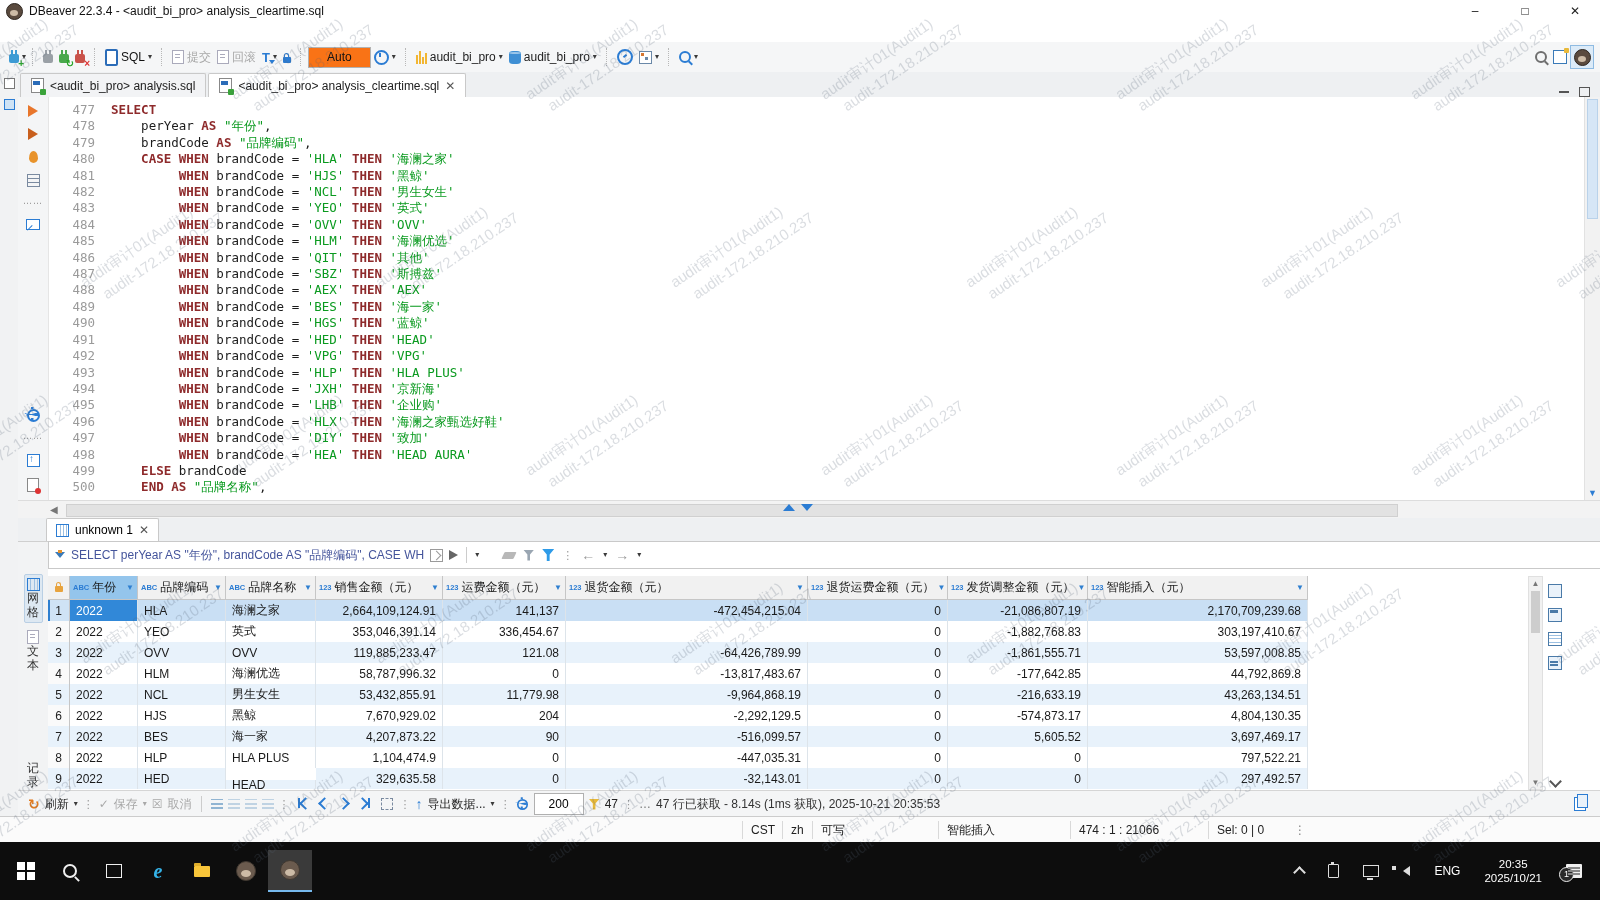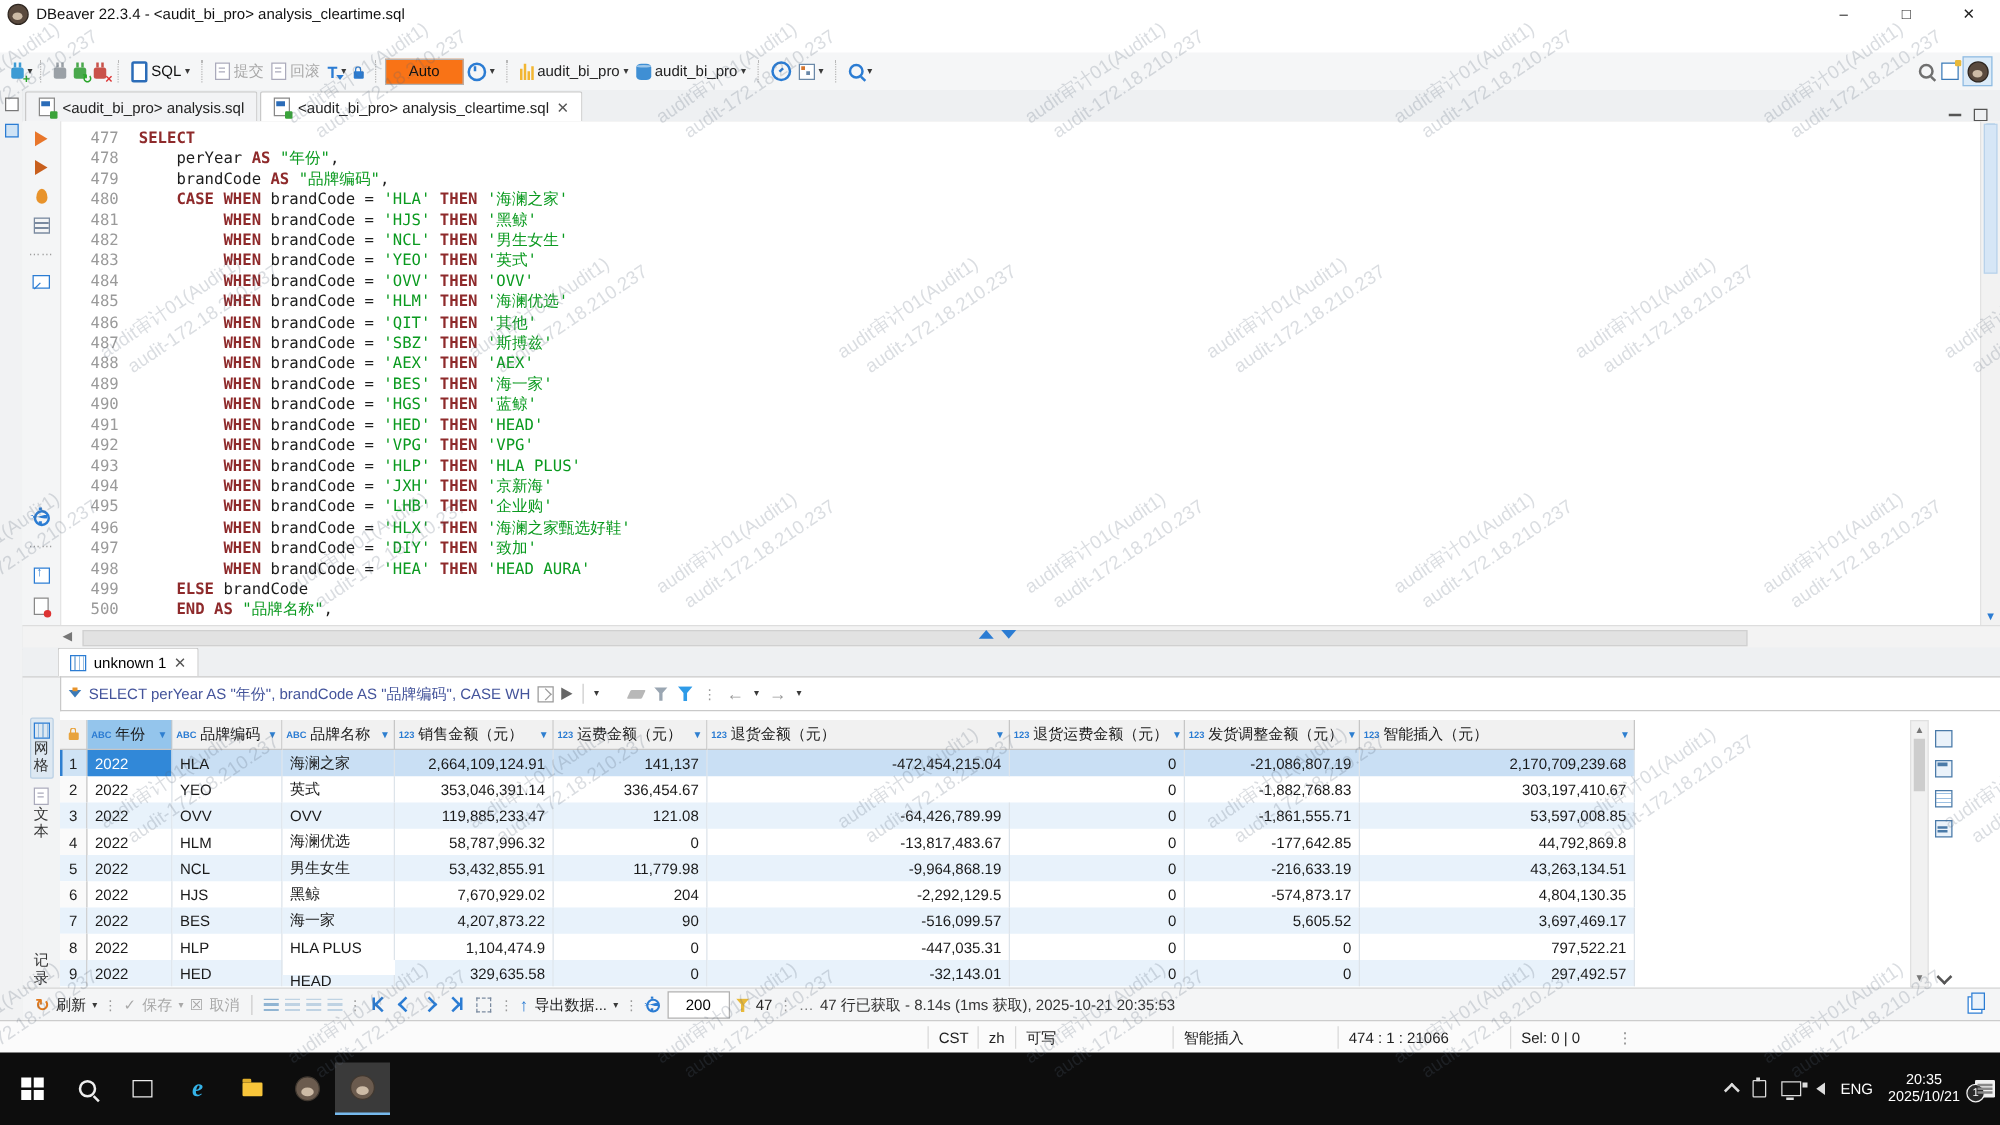--- a/index.html
+++ b/index.html
@@ -176,21 +176,21 @@
   .win-logo{display:grid;grid-template-columns:8px 8px;grid-template-rows:8px 8px;gap:1.5px;}
   .win-logo i{background:#fff;display:block;}
   .tk-search{width:10px;height:10px;border:2px solid #eee;border-radius:50%;position:relative;}
   .tk-search::after{content:"";position:absolute;right:-5px;bottom:-4px;width:6px;height:2px;background:#eee;transform:rotate(45deg);}
   .tk-view{width:14px;height:12px;border:1.5px solid #eee;position:relative;background:transparent;}
   .tk-ie{color:#35b3e8;font-size:20px;font-style:italic;font-weight:bold;font-family:"Liberation Serif",serif;line-height:1;}
   .tk-folder{width:16px;height:11px;background:#f8c53a;border-radius:1px;position:relative;}
   .tk-folder::before{content:"";position:absolute;left:0;top:-3px;width:7px;height:3px;background:#e0ae2b;border-radius:1px 1px 0 0;}
   .tk-beaver{width:18px;height:18px;border-radius:50%;background:#6b5b4e;border:1px solid #403830;position:relative;}
   .tk-beaver::after{content:"";position:absolute;left:4px;top:8px;width:10px;height:7px;border-radius:50%;background:#cdbba6;}
-  .tray{margin-left:auto;display:flex;align-items:center;gap:12px;padding-right:4px;font-size:12px;}
+  .tray{margin-left:auto;display:flex;align-items:center;gap:24px;padding-right:18px;font-size:12px;}
   .tr-chev{width:7px;height:7px;border-left:2px solid #ddd;border-top:2px solid #ddd;transform:rotate(45deg);margin-top:3px;}
   .tr-usb{width:9px;height:12px;border:1.5px solid #ddd;border-radius:1px;position:relative;}
   .tr-usb::before{content:"";position:absolute;left:2px;top:-3px;width:3px;height:3px;background:#ddd;}
   .tr-mon{width:14px;height:10px;border:1.5px solid #ddd;position:relative;}
   .tr-mon::after{content:"";position:absolute;left:3px;bottom:-4px;width:6px;height:2px;background:#ddd;}
   .tr-spk{width:0;height:0;border-top:5px solid transparent;border-bottom:5px solid transparent;border-right:7px solid #ddd;position:relative;}
   .tr-spk::before{content:"";position:absolute;left:-11px;top:-5px;width:4px;height:4px;background:#ddd;}
   .tr-time{text-align:center;font-size:11.5px;line-height:14px;}
   .tr-notif{width:16px;height:14px;background:#f0f0f0;border-radius:1px;position:relative;}
   .tr-notif::after{content:"";position:absolute;left:2px;top:3px;width:12px;height:1.5px;background:#888;box-shadow:0 3px 0 #888,0 6px 0 #888;}

